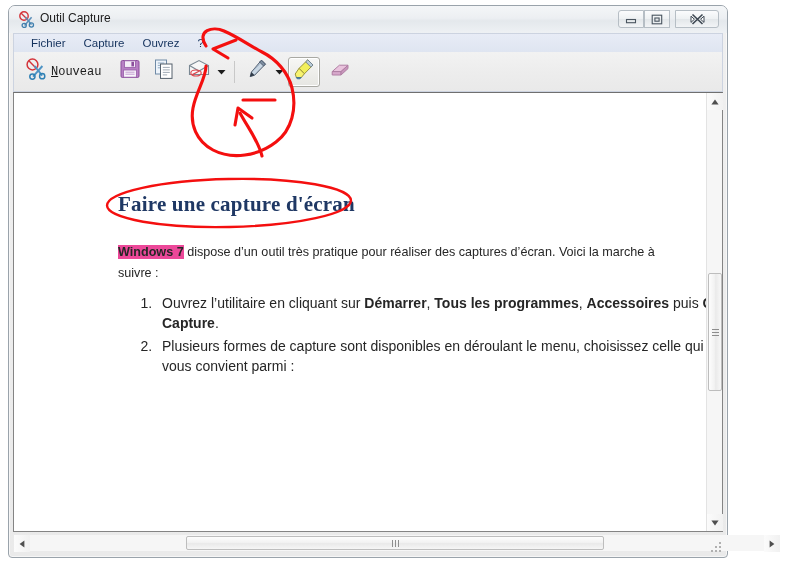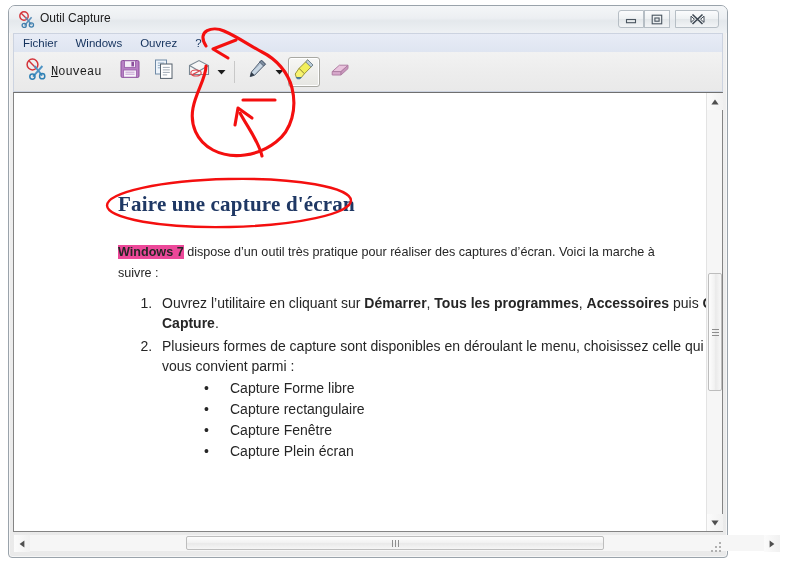--- a/index.html
+++ b/index.html
@@ -71,21 +71,21 @@
     position: absolute;
     left: 4px; top: 27px;
     width: calc(100% - 8px);
     height: 19px;
     background: linear-gradient(to bottom, #e8ecf6 0%, #dfe5f1 100%);
     border: 1px solid #ccd3e0;
     border-bottom: none;
     box-sizing: border-box;
     display: flex;
     align-items: center;
-    padding-left: 0;
+    padding-left: 8px;
   }
   .menu-item {
     font-size: 11.5px;
     color: #13315c;
     padding: 1px 9px;
     white-space: nowrap;
     cursor: default;
   }
 
   
@@ -348,21 +348,21 @@
       <svg width="15" height="13" viewBox="0 0 15 13">
         <path d="M2.5 1.5 L12.5 11 M12.5 1.5 L2.5 11" stroke="#3d4752" stroke-width="1.6" fill="none"></path>
         <path d="M1 3.2 L4.4 6.2 L1 9.4 Z" fill="#ffffff" stroke="#3d4752" stroke-width="1"></path>
         <path d="M14 3.2 L10.6 6.2 L14 9.4 Z" fill="#ffffff" stroke="#3d4752" stroke-width="1"></path>
       </svg>
     </div>
   </div>
 
   <div id="menu-bar">
     <span class="menu-item">Fichier</span>
-    <span class="menu-item">Windows</span>
+    <span class="menu-item">Capture</span>
     <span class="menu-item">Ouvrez</span>
     <span class="menu-item">?</span>
   </div>
 
   <div id="toolbar">
 
     <div class="tb-btn">
       <span>
         <svg width="22" height="22" viewBox="0 0 22 22">
           <circle cx="7.5" cy="6.5" r="5.4" fill="none" stroke="#d4343a" stroke-width="1.5"></circle>
@@ -473,26 +473,20 @@
       </div>
 
       <ol id="doc-ol">
         <li>
           <span>
             <span>Ouvrez l’utilitaire en cliquant sur </span><b>Démarrer</b><span>, </span><b>Tous les programmes</b><span>, </span><b>Accessoires</b><span> puis </span><b>Outil Capture</b><span>.</span>
           </span>
         </li>
         <li>
           <span>Plusieurs formes de capture sont disponibles en déroulant le menu, choisissez celle qui vous convient parmi :</span>
-          <ul id="doc-ul">
-            <li>Capture Forme libre</li>
-            <li>Capture rectangulaire</li>
-            <li>Capture Fenêtre</li>
-            <li>Capture Plein écran</li>
-          </ul>
         </li>
       </ol>
 
       <svg width="800" height="440" viewBox="0 0 800 440" style="position:absolute;left:0;top:0;pointer-events:none">
         <ellipse cx="215" cy="110" rx="122" ry="24" fill="none" stroke="#f40f0f" stroke-width="2.4" transform="rotate(-1.2 215 110)"></ellipse>
       </svg>
     </div>
   </div>
 
   <div id="vscroll">

